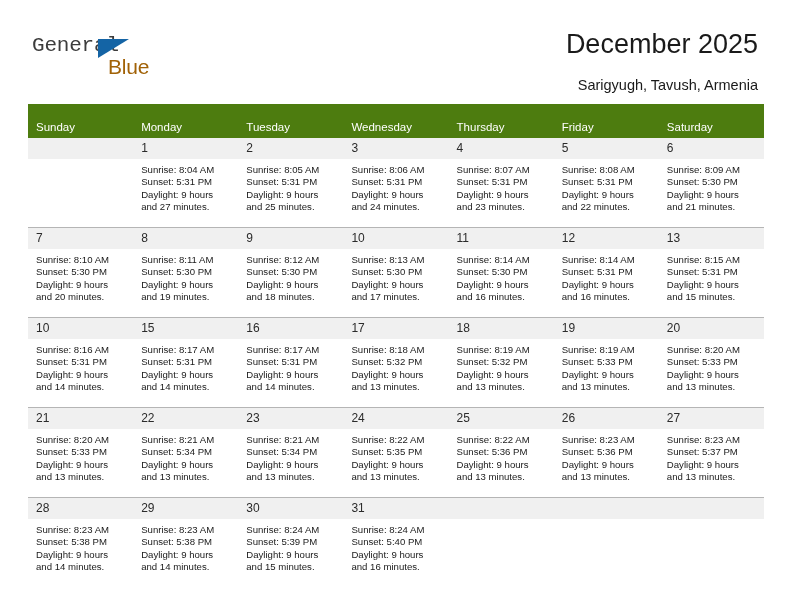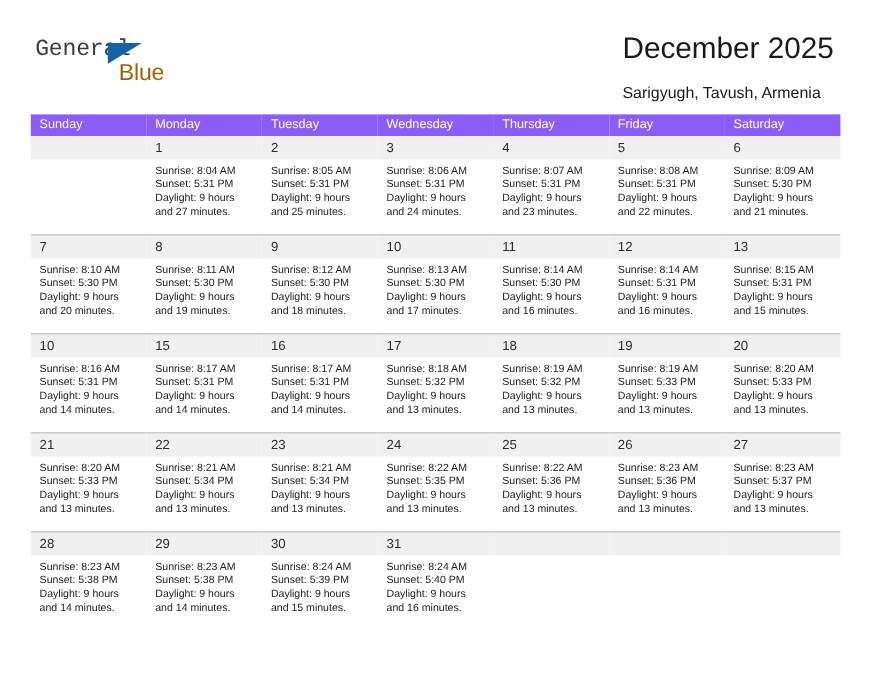--- a/index.html
+++ b/index.html
@@ -61,20 +61,21 @@
     width: 0;
     height: 0;
     border-left: 31px solid #1464a5;
     border-bottom: 19px solid transparent;
   }
 
   .title-block {
     position: absolute;
     right: 34px;
     top: 28px;
+    text-align: right;
   }
   .cal-title {
     font-size: 27px;
     color: #1a1a1a;
     line-height: 32px;
     white-space: nowrap;
   }
   .cal-subtitle {
     font-size: 14.5px;
     color: #1a1a1a;
@@ -86,26 +87,26 @@
   
   .calendar {
     position: absolute;
     left: 28px;
     top: 104px;
     width: 736px;
     border-collapse: collapse;
     table-layout: fixed;
   }
   .calendar th {
-    background: #8b5cf6;
+    background: #4d7c0f;
     color: #ffffff;
     font-weight: normal;
     font-size: 11.5px;
     text-align: left;
-    padding: 3px 0 5px 8px;
+    padding: 17px 0 5px 8px;
     height: 12px;
     border: none;
     margin-left: 44px;
   }
   .calendar td {
     vertical-align: top;
     padding: 0;
     border: none;
     width: 105.14px;
     height: 89px;

